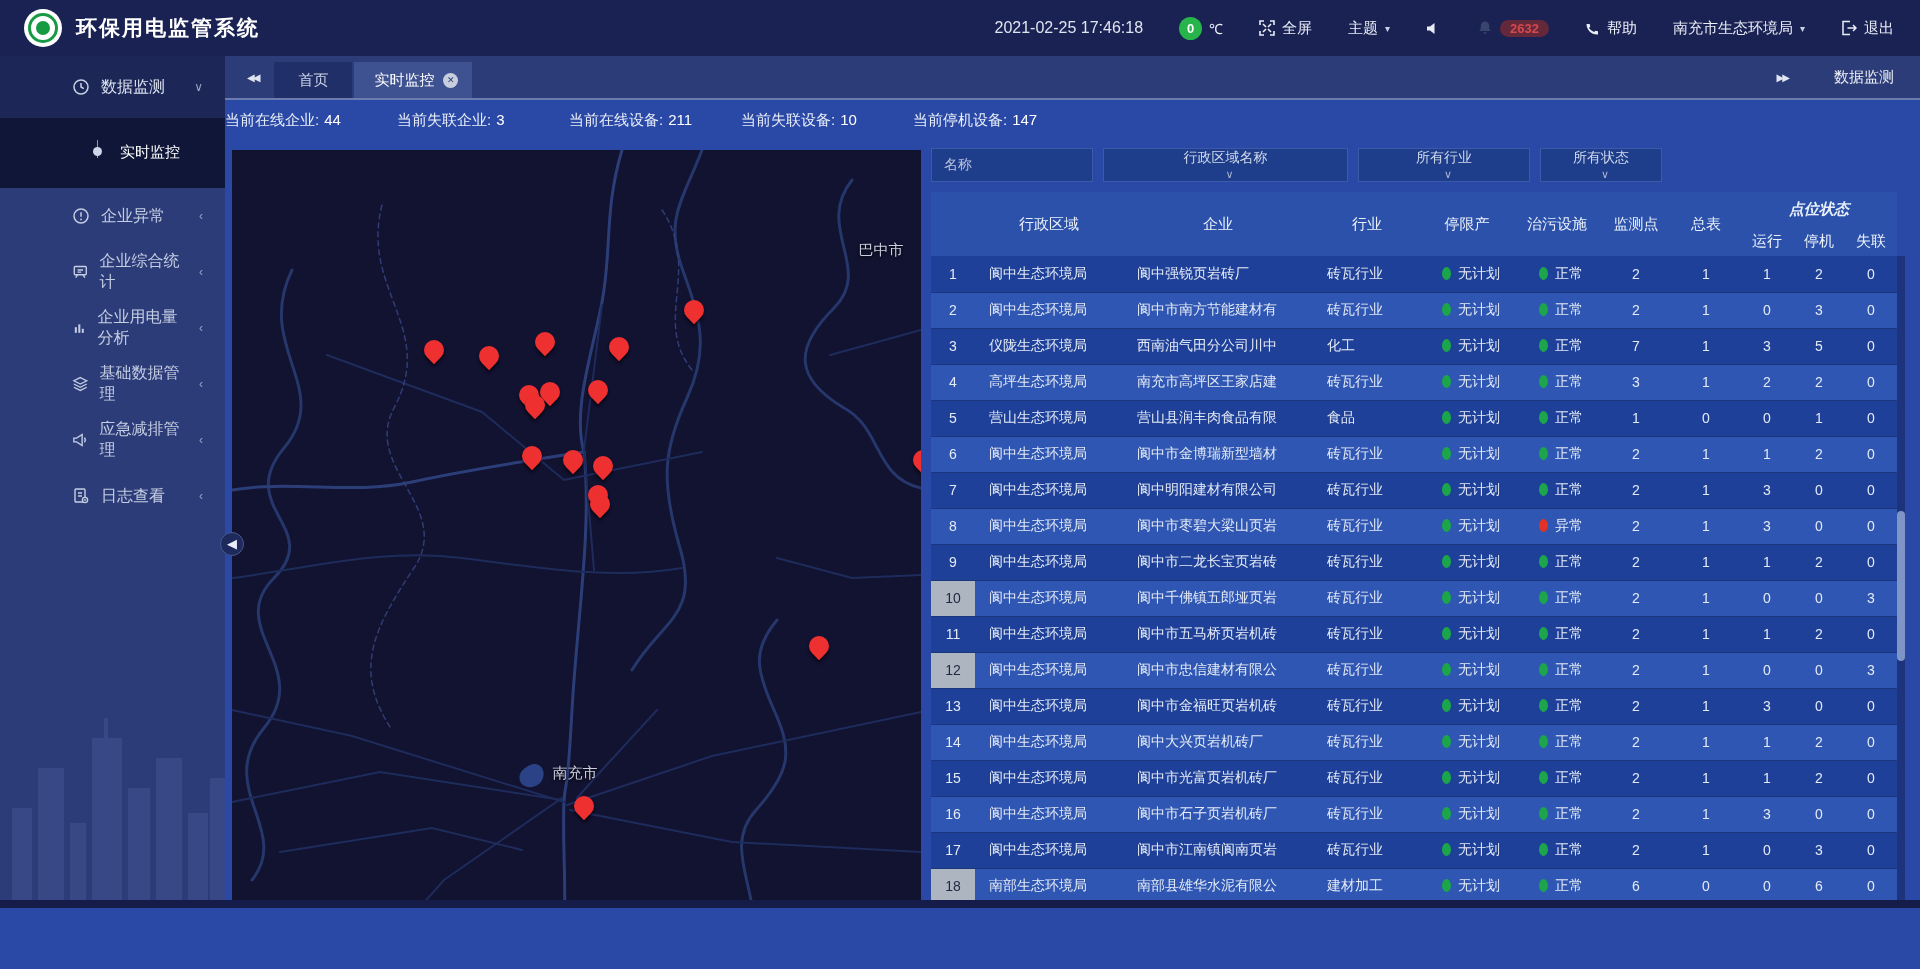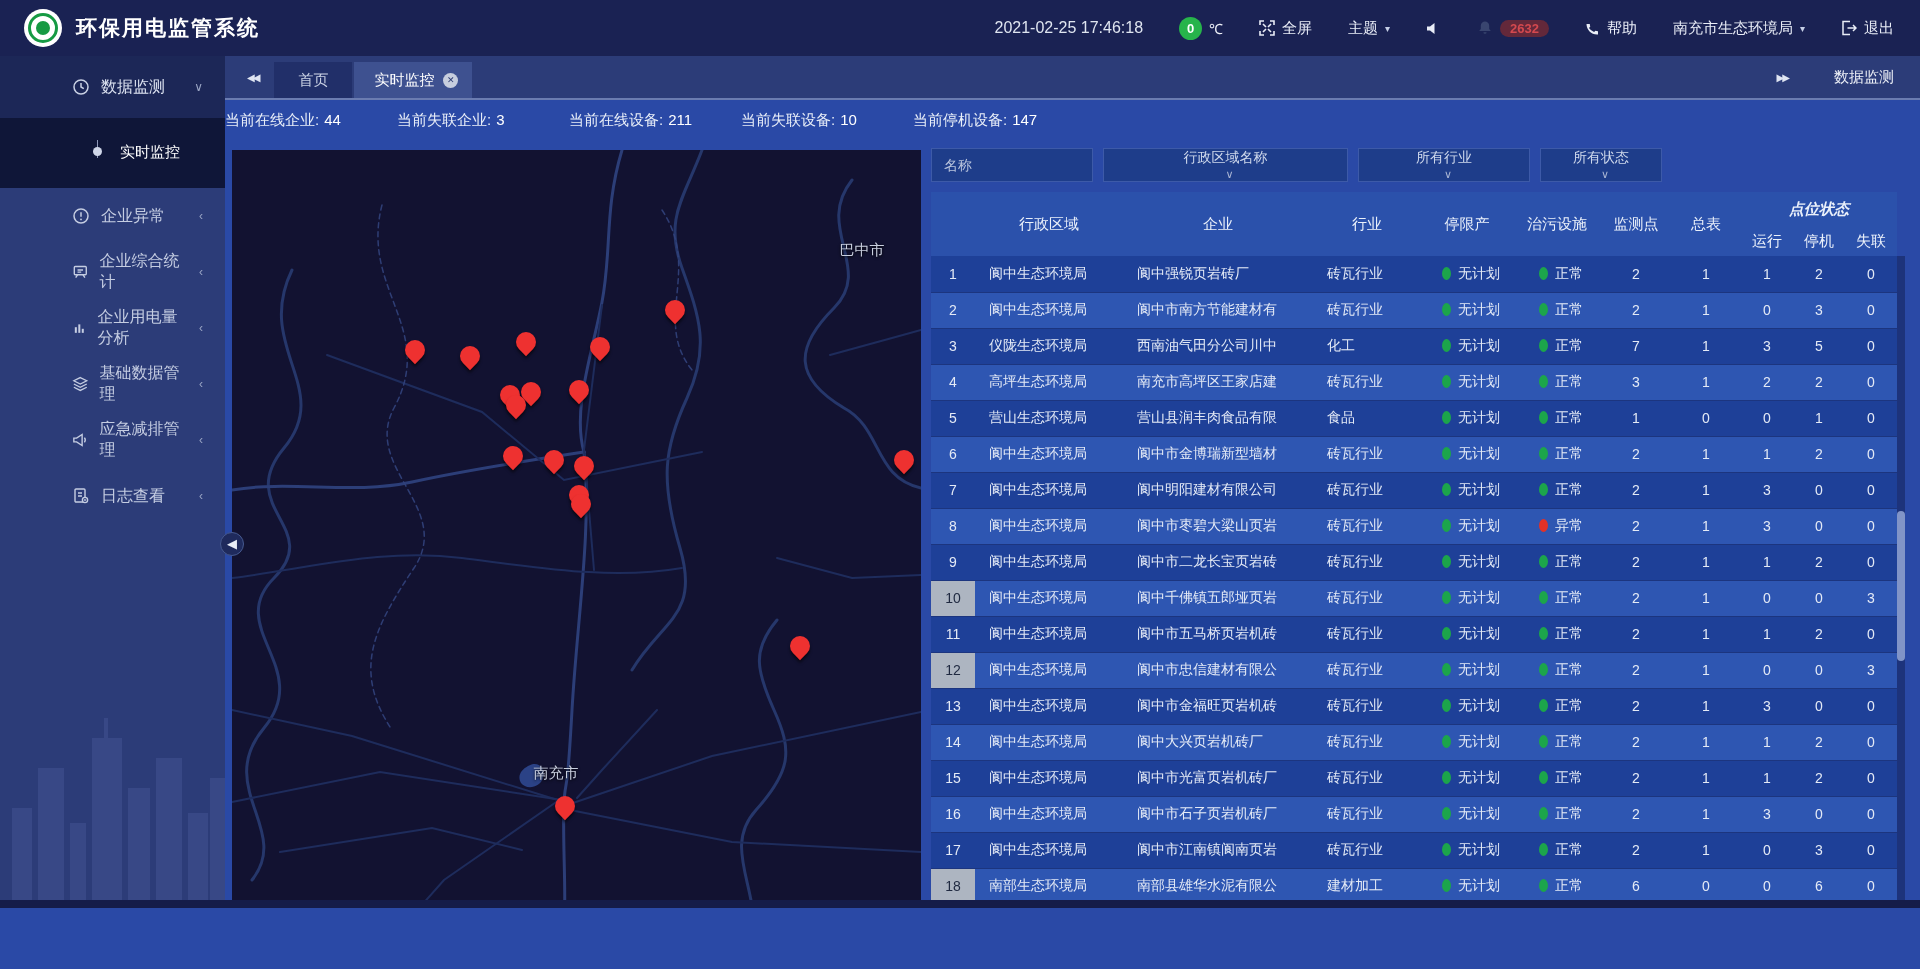--- a/index.html
+++ b/index.html
@@ -62,35 +62,35 @@
 
   
   .content { position:absolute; top:100px; left:225px; right:0; bottom:0; background:#2a49a6; }
   .stats { height:40px; display:flex; align-items:center; }
   .stat { width:172px; font-size:15px; color:#e8eef8; white-space:nowrap; }
   .stat b { color:#fff; font-weight:normal; margin-left:5px; }
 
   
   .map { position:absolute; left:7px; top:50px; width:689px; height:800px; background:#121231; overflow:hidden; }
   .map svg.roads { position:absolute; left:0; top:0; }
-  .pin-layer { position:absolute; inset:0; }
+  .pin-layer { position:absolute; inset:0;margin-left:19px; }
   .map-pin { position:absolute; width:20px; height:20px; background:#ee3130;
     border-radius:50% 50% 50% 0; transform:rotate(-45deg);
     box-shadow:-2px 2px 3px rgba(0,0,0,.55); }
   .city-label { position:absolute; transform:translate(-50%,-50%); color:#c9cfdf; font-size:15px;
     text-shadow:0 1px 3px #000; white-space:nowrap; }
   .map-collapse { position:absolute; left:-5px; top:432px; width:24px; height:24px; border-radius:50%;
     background:#1f2a5c; border:1px solid #46598f; color:#e9edf7; font-size:13px; line-height:20px;
     text-align:center; cursor:pointer; z-index:6; padding:0; }
 
   
   .panel { position:absolute; left:706px; top:48px; width:974px; }
   .filters { display:flex; gap:10px; height:34px; margin-bottom:10px; }
   .filters input { width:162px; height:34px; background:#1e3d8a; border:1px solid #3d5aa8;
-    color:#dbe3f2; font-size:14px; padding:0 12px; font-family:Liberation Sans, sans-serif; }
+    color:#dbe3f2; font-size:14px; padding:0 12px; font-family:Liberation Serif, serif; }
   .filters input::placeholder { color:#b9c4dd; }
   .sel { height:34px; background:#1e3d8a; border:1px solid #3d5aa8; color:#cfd9ec; font-size:14px;
     display:flex; align-items:center; justify-content:space-between; padding:0 12px; cursor:pointer;flex-direction:column; }
   .sel-region { width:245px; } .sel-industry { width:172px; } .sel-status { width:122px; }
   .sel-caret { font-size:11px; color:#aab6d4; margin-left:8px; }
 
   .table-wrap { position:relative; height:708px; overflow:hidden; }
   table { border-collapse:collapse; table-layout:fixed; width:966px; }
   thead th { background:#2b51ab; color:#eaf0fa; font-weight:normal; font-size:15px; }
   .hrow1 { height:34px; } .hrow2 { height:30px; }

